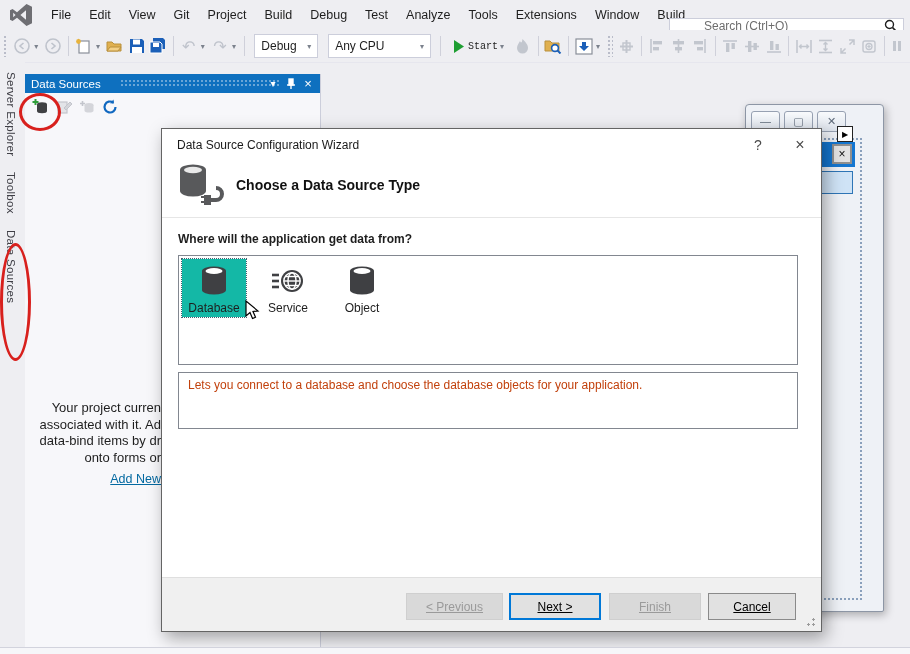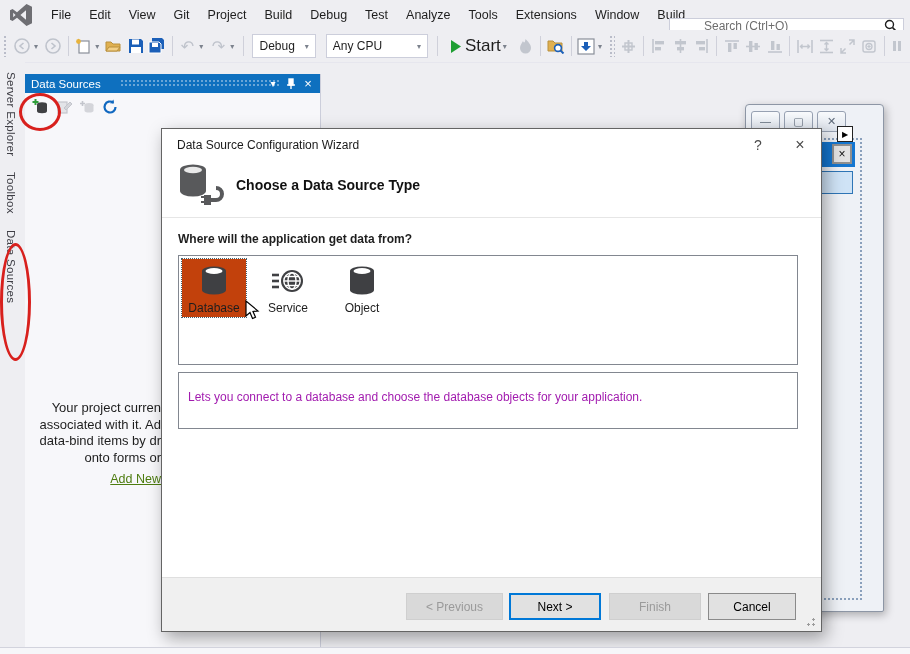--- a/index.html
+++ b/index.html
@@ -17,38 +17,38 @@
   
   #toolbar{left:0;top:30px;width:910px;height:32px;background:#eeeef2;display:flex;align-items:center;border-bottom:1px solid #e6e6ee;}
   .tb-sep{width:1px;height:20px;background:#cfd0da;margin:0 4px;}
   .tbi{display:inline-flex;align-items:center;justify-content:center;width:22px;height:24px;margin:0 1px;}
   .tbi.narrow{width:12px;}
   .caret{font-size:8px;color:#7c828d;margin-left:-2px;}
   .combo{height:22px;background:#ffffff;border:1px solid #cccedb;display:flex;align-items:center;
     justify-content:space-between;padding:0 6px;margin:0 5px;font-size:12px;color:#1e1e1e;}
   .combo .caret{margin-left:8px;}
   #start-btn{display:flex;align-items:center;margin:0 4px;padding:2px 4px;}
-  #start-btn .lbl{margin:12px 4px;font-size:17px;}
+  #start-btn .lbl{margin:12px 4px;font-size:10px;font-family:Liberation Mono, monospace;}
   .grip{width:6px;height:22px;margin:0 3px;
     background-image:radial-gradient(circle,#b9bcc9 1px,transparent 1.2px);background-size:4px 4px;}
   
   #tabstrip{left:0;top:62px;width:25px;height:585px;background:#eeeef2;}
   .vtab{writing-mode:vertical-rl;font-size:11.5px;color:#3f3f46;padding:8px 5px;letter-spacing:.3px;}
   
   #panel{left:25px;top:74px;width:295px;height:574px;background:#f7f7fa;border-right:1px solid #cccedb;z-index:1;}
   #panel-header{position:absolute;left:0;top:0;width:295px;height:19px;background:#0e70bf;display:flex;align-items:center;}
   #panel-header .dots{position:absolute;left:95px;top:5px;width:160px;height:9px;
     background-image:radial-gradient(circle,rgba(255,255,255,.38) 1px,transparent 1.2px);background-size:4px 4px;}
   #panel-title{color:#ffffff;font-size:11.5px;padding-left:6px;}
   .ph-ic{color:#ffffff;width:16px;text-align:center;font-size:10px;}
   #panel-toolbar{position:absolute;left:0;top:19px;width:295px;height:28px;display:flex;align-items:center;padding-left:6px;box-sizing:border-box;}
   .pti{width:20px;height:20px;display:inline-flex;align-items:center;justify-content:center;margin-right:3px;}
   #panel-msg{position:absolute;left:8px;top:326px;width:128px;text-align:right;font-size:13px;color:#1e1e1e;line-height:16.5px;}
   #panel-link{position:absolute;left:8px;top:398px;width:128px;text-align:right;font-size:12.5px;}
-  #panel-link span{color:#4d7c0f;text-decoration:underline;cursor:pointer;}
+  #panel-link span{color:#0369a1;text-decoration:underline;cursor:pointer;}
   
   .red-ellipse{border:3px solid #d8201d;border-radius:50%;background:transparent;z-index:6;pointer-events:none;}
   
   #bgwin{left:745px;top:104px;width:137px;height:506px;background:#eef1f6;border:1px solid #8d96a5;
     border-radius:4px 4px 2px 2px;box-shadow:2px 3px 8px rgba(0,0,0,.28);z-index:2;}
   .cap-btn{position:absolute;top:6px;width:27px;height:19px;border:1px solid #97a1b2;border-radius:3px;
     background:linear-gradient(#f8fafc,#dde3ec);display:flex;align-items:center;justify-content:center;
     color:#5f6b7a;font-size:11px;line-height:1;}
   #bg-select{position:absolute;left:6px;top:33px;width:110px;height:462px;border:2px dotted #8aa0bc;box-sizing:border-box;}
   #bg-form-title{position:absolute;left:8px;top:37px;width:101px;height:25px;background:#1476d0;}
@@ -67,27 +67,27 @@
   #dlg-header{position:absolute;left:0;top:32px;width:100%;height:56px;}
   #dlg-hicon{position:absolute;left:15px;top:0px;}
   #dlg-heading{position:absolute;left:74px;top:16px;font-weight:bold;font-size:14px;color:#111;}
   #dlg-sep{position:absolute;left:0;top:88px;width:100%;height:1px;background:#e6e6e6;}
   #dlg-question{position:absolute;left:16px;top:103px;font-weight:bold;font-size:12px;}
   #dlg-list{position:absolute;left:16px;top:126px;width:620px;height:110px;border:1px solid #828790;background:#ffffff;
     box-sizing:border-box;display:flex;align-items:flex-start;padding:3px;}
   .src-item{width:64px;height:58px;margin-right:10px;display:flex;flex-direction:column;align-items:center;justify-content:flex-end;padding-bottom:2px;box-sizing:border-box;}
   .src-item .icon{height:36px;display:flex;align-items:center;}
   .src-item .lab{font-size:12px;margin-top:2px;}
-  .src-item.selected{background:#c2410c;outline:1px dotted #44606f;}
+  .src-item.selected{background:#14b8a6;outline:1px dotted #44606f;}
   #cursor{position:absolute;left:66px;top:44px;z-index:5;}
   #dlg-desc{position:absolute;left:16px;top:243px;width:620px;height:57px;border:1px solid #828790;background:#ffffff;
-    box-sizing:border-box;padding:17px 9px;font-size:12px;color:#a21caf;}
+    box-sizing:border-box;padding:5px 9px;font-size:12px;color:#c2410c;}
   #dlg-footer{position:absolute;left:0;bottom:0;width:100%;height:53px;background:#f0f0f0;border-top:1px solid #dfdfdf;}
   .btn{position:absolute;top:15px;height:27px;background:#e1e1e1;border:1px solid #8a8a8a;font-size:12px;
-    font-family:inherit;color:#000;display:flex;align-items:center;justify-content:center;box-sizing:border-box;}
+    font-family:inherit;color:#000;display:flex;align-items:center;justify-content:center;box-sizing:border-box;text-decoration:underline;}
   .btn.disabled{background:#d9d9d9;border-color:#cfcfcf;color:#9a9a9a;}
   .btn.default{border:2px solid #0078d7;}
   #grip-dots{position:absolute;right:5px;bottom:4px;width:12px;height:12px;
     background-image:radial-gradient(circle,#9b9b9b 1.2px,transparent 1.4px);background-size:5px 5px;background-position:bottom right;
     clip-path:polygon(100% 0,100% 100%,0 100%);}
   
   #bottom-line{left:0;top:647px;width:910px;height:1px;background:#d2d3dd;z-index:5;}
   #bottom-strip{left:0;top:648px;width:910px;height:6px;background:#f6f6f9;z-index:5;}
 </style>
 </head>

